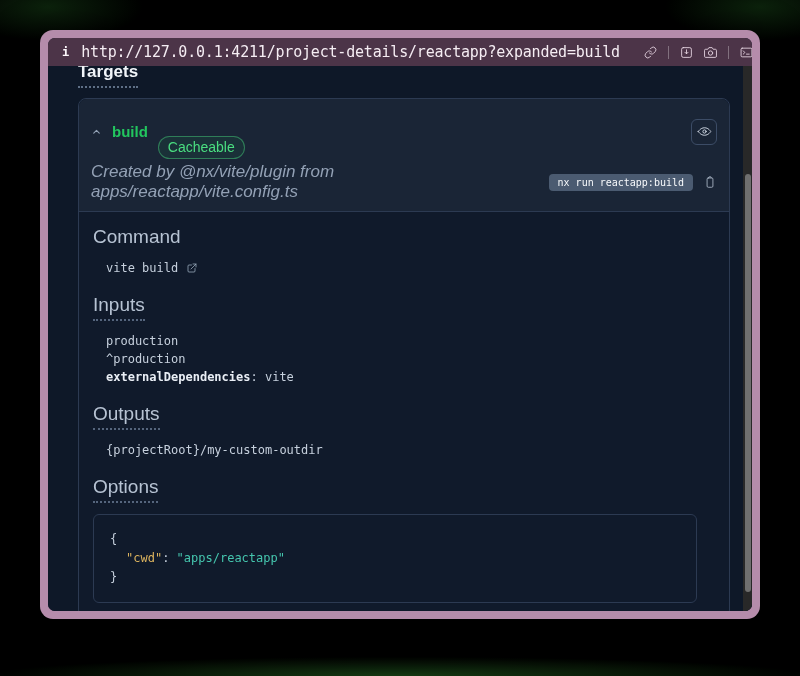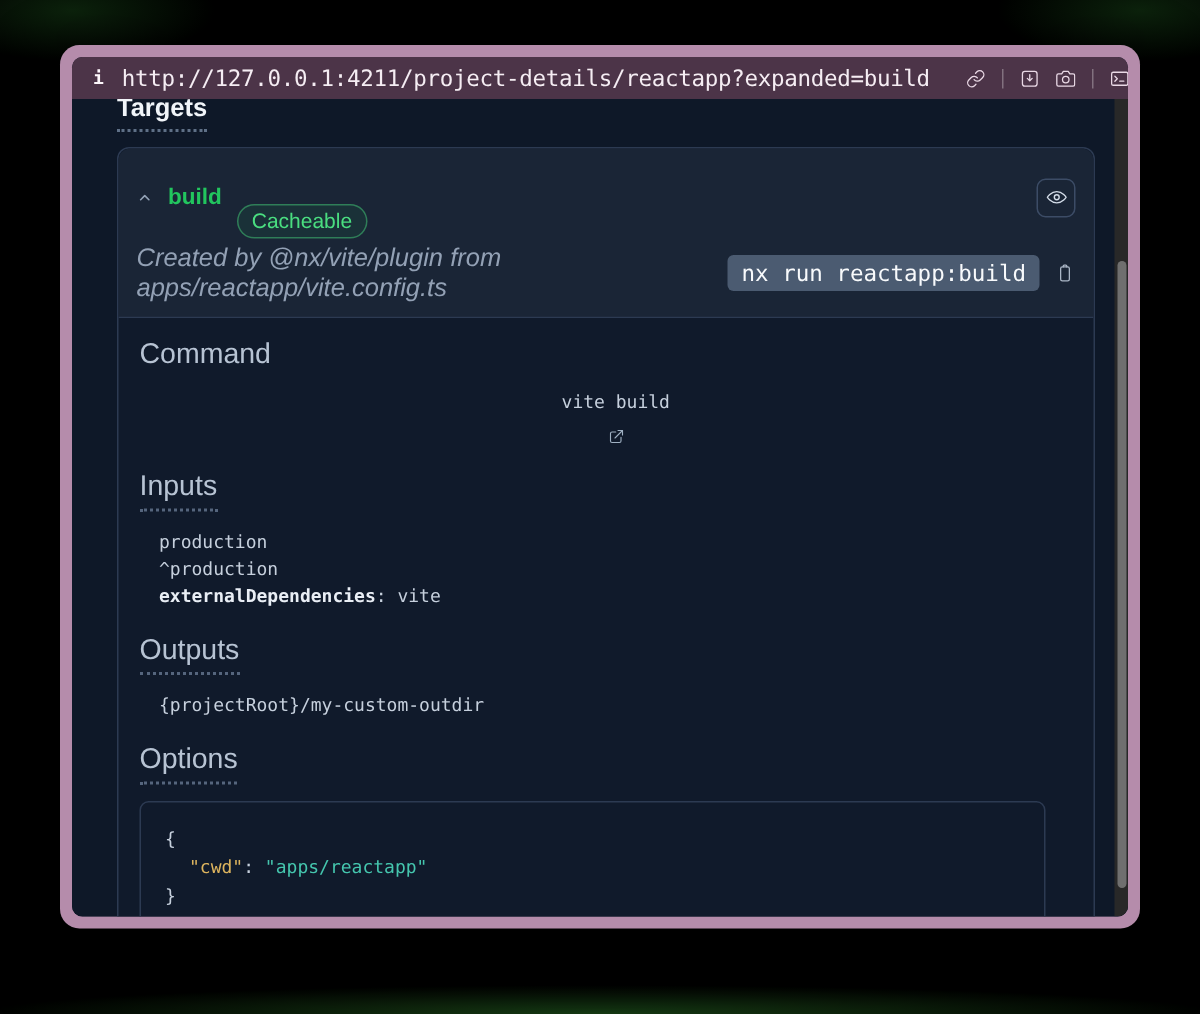--- a/index.html
+++ b/index.html
@@ -53,36 +53,36 @@
   .target-name { font-size:15px; font-weight:600; color:#22c55e; }
   .badge { font-size:14px; color:#4ade80; border:1px solid rgba(74,222,128,.45);
     background:rgba(34,197,94,.08); padding:2px 9px 3px; border-radius:999px;margin-top:32px; }
   .spacer { flex:1; }
   .eye-btn { flex:none; width:26px; height:26px; border:1px solid #3c4c66;
     border-radius:6px; background:transparent; display:grid; place-items:center;
     cursor:pointer; }
   .eye-btn svg { display:block; width:15px; height:15px; stroke:#d3dce8; fill:none;
     stroke-width:1.5; stroke-linecap:round; stroke-linejoin:round; }
   .created-by { font-size:17px; font-style:italic; color:#93a1b5; }
-  .run-chip { font-family:"DejaVu Sans Mono", monospace; font-size:15px;
+  .run-chip { font-family:"DejaVu Sans Mono", monospace; font-size:10px;
     background:#4b5b71; color:#f8fafc; padding:3px 9px; border-radius:4px;
     white-space:nowrap; }
   .copy-btn { background:none; border:none; cursor:pointer; padding:0;
     display:grid; place-items:center; }
   .copy-btn svg { display:block; width:14px; height:14px; stroke:#aab6c6; fill:none;
     stroke-width:1.5; stroke-linecap:round; stroke-linejoin:round; }
 
   .card-body { padding:14px 14px 14px; }
   .sec { margin-bottom:17px; }
   .sec:last-child { margin-bottom:0; }
   .sec-label { font-size:19px; font-weight:500; color:#b7c3d3; margin-bottom:11px; }
   .sec-label .dotted-s { display:inline-block; border-bottom:2px dotted #55657d;
     padding-bottom:3px; }
   .mono, .vals { font-family:"DejaVu Sans Mono", monospace; font-size:12px;
-    color:#c6d0dd; line-height:18px;flex-direction:column; }
+    color:#c6d0dd; line-height:18px; }
   .vals { padding-left:13px; }
   .cmd-row { display:flex; align-items:center; gap:8px; }
   .cmd-row svg { display:block; width:12px; height:12px; stroke:#9fb0c2; fill:none;
     stroke-width:1.5; stroke-linecap:round; stroke-linejoin:round; cursor:pointer; }
   .kv-key { font-weight:bold; color:#e9eef5; }
 
   .options-box { border:1px solid #2c3a52; border-radius:6px;
     padding:15px 16px; margin:0 18px 0 0; }
   .json-line { font-family:"DejaVu Sans Mono", monospace; font-size:12px;
     line-height:19px; white-space:pre; color:#c6d0dd; }

